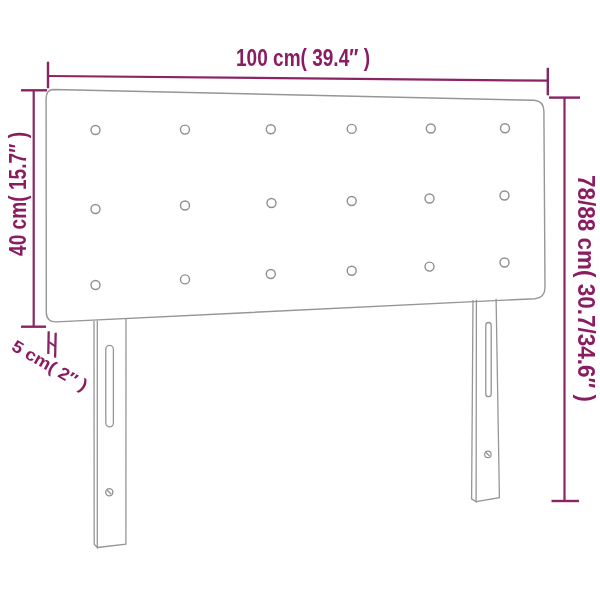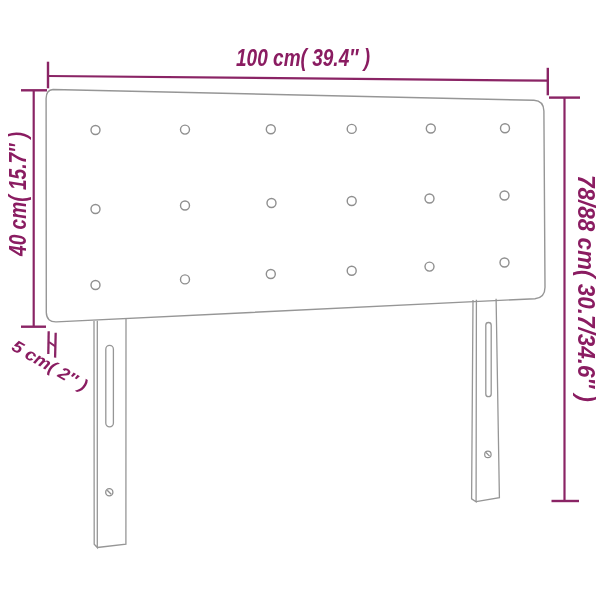--- a/index.html
+++ b/index.html
@@ -1,16 +1,16 @@
 <!DOCTYPE html>
 <html><head>
 <meta charset="utf-8">
 <style>
   html,body{margin:0;padding:0;background:#ffffff;}
-  #stage{width:600px;height:600px;position:relative;font-family:"Liberation Sans",sans-serif;font-style:italic;}
+  #stage{width:600px;height:600px;position:relative;font-family:"Liberation Sans",sans-serif;}
   svg{display:block;}
   text{font-family:"Liberation Sans",sans-serif;font-weight:bold;fill:#8a1c61;}
 </style>
 </head>
 <body>
 <div id="stage">
 <svg width="600" height="600" viewBox="0 0 600 600">
 
   <rect x="0" y="0" width="600" height="600" fill="#ffffff"></rect>
 

